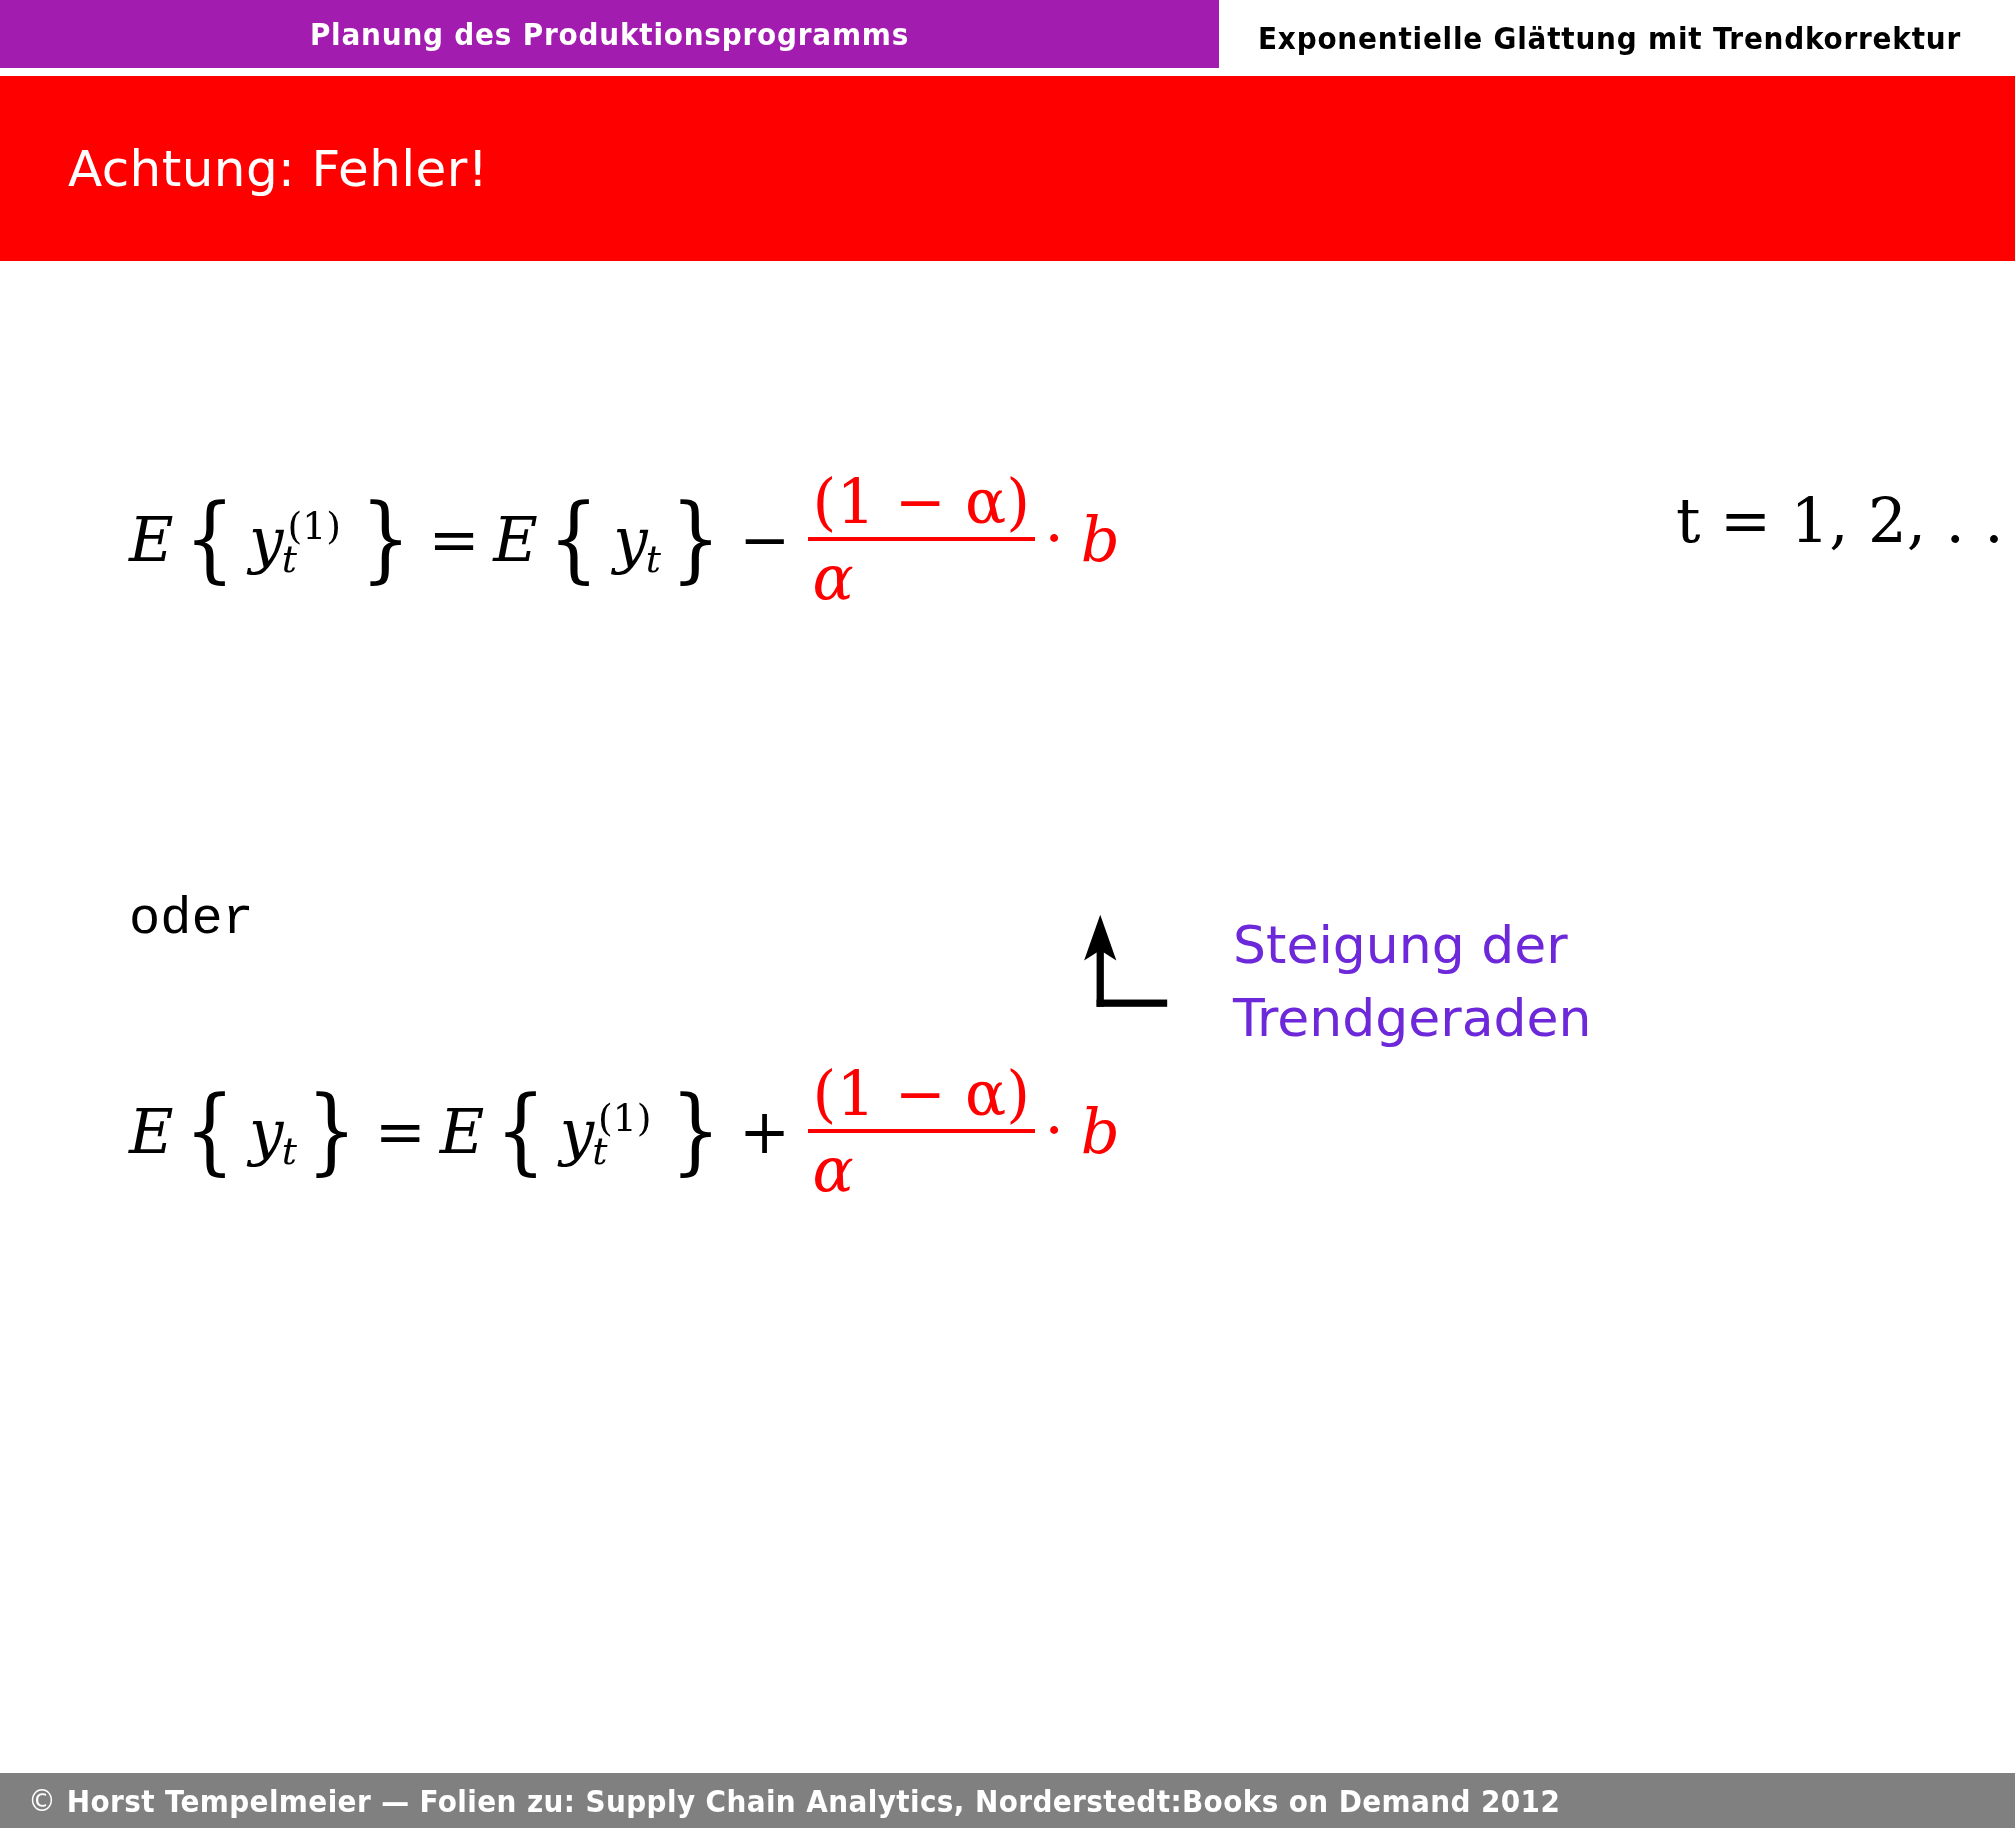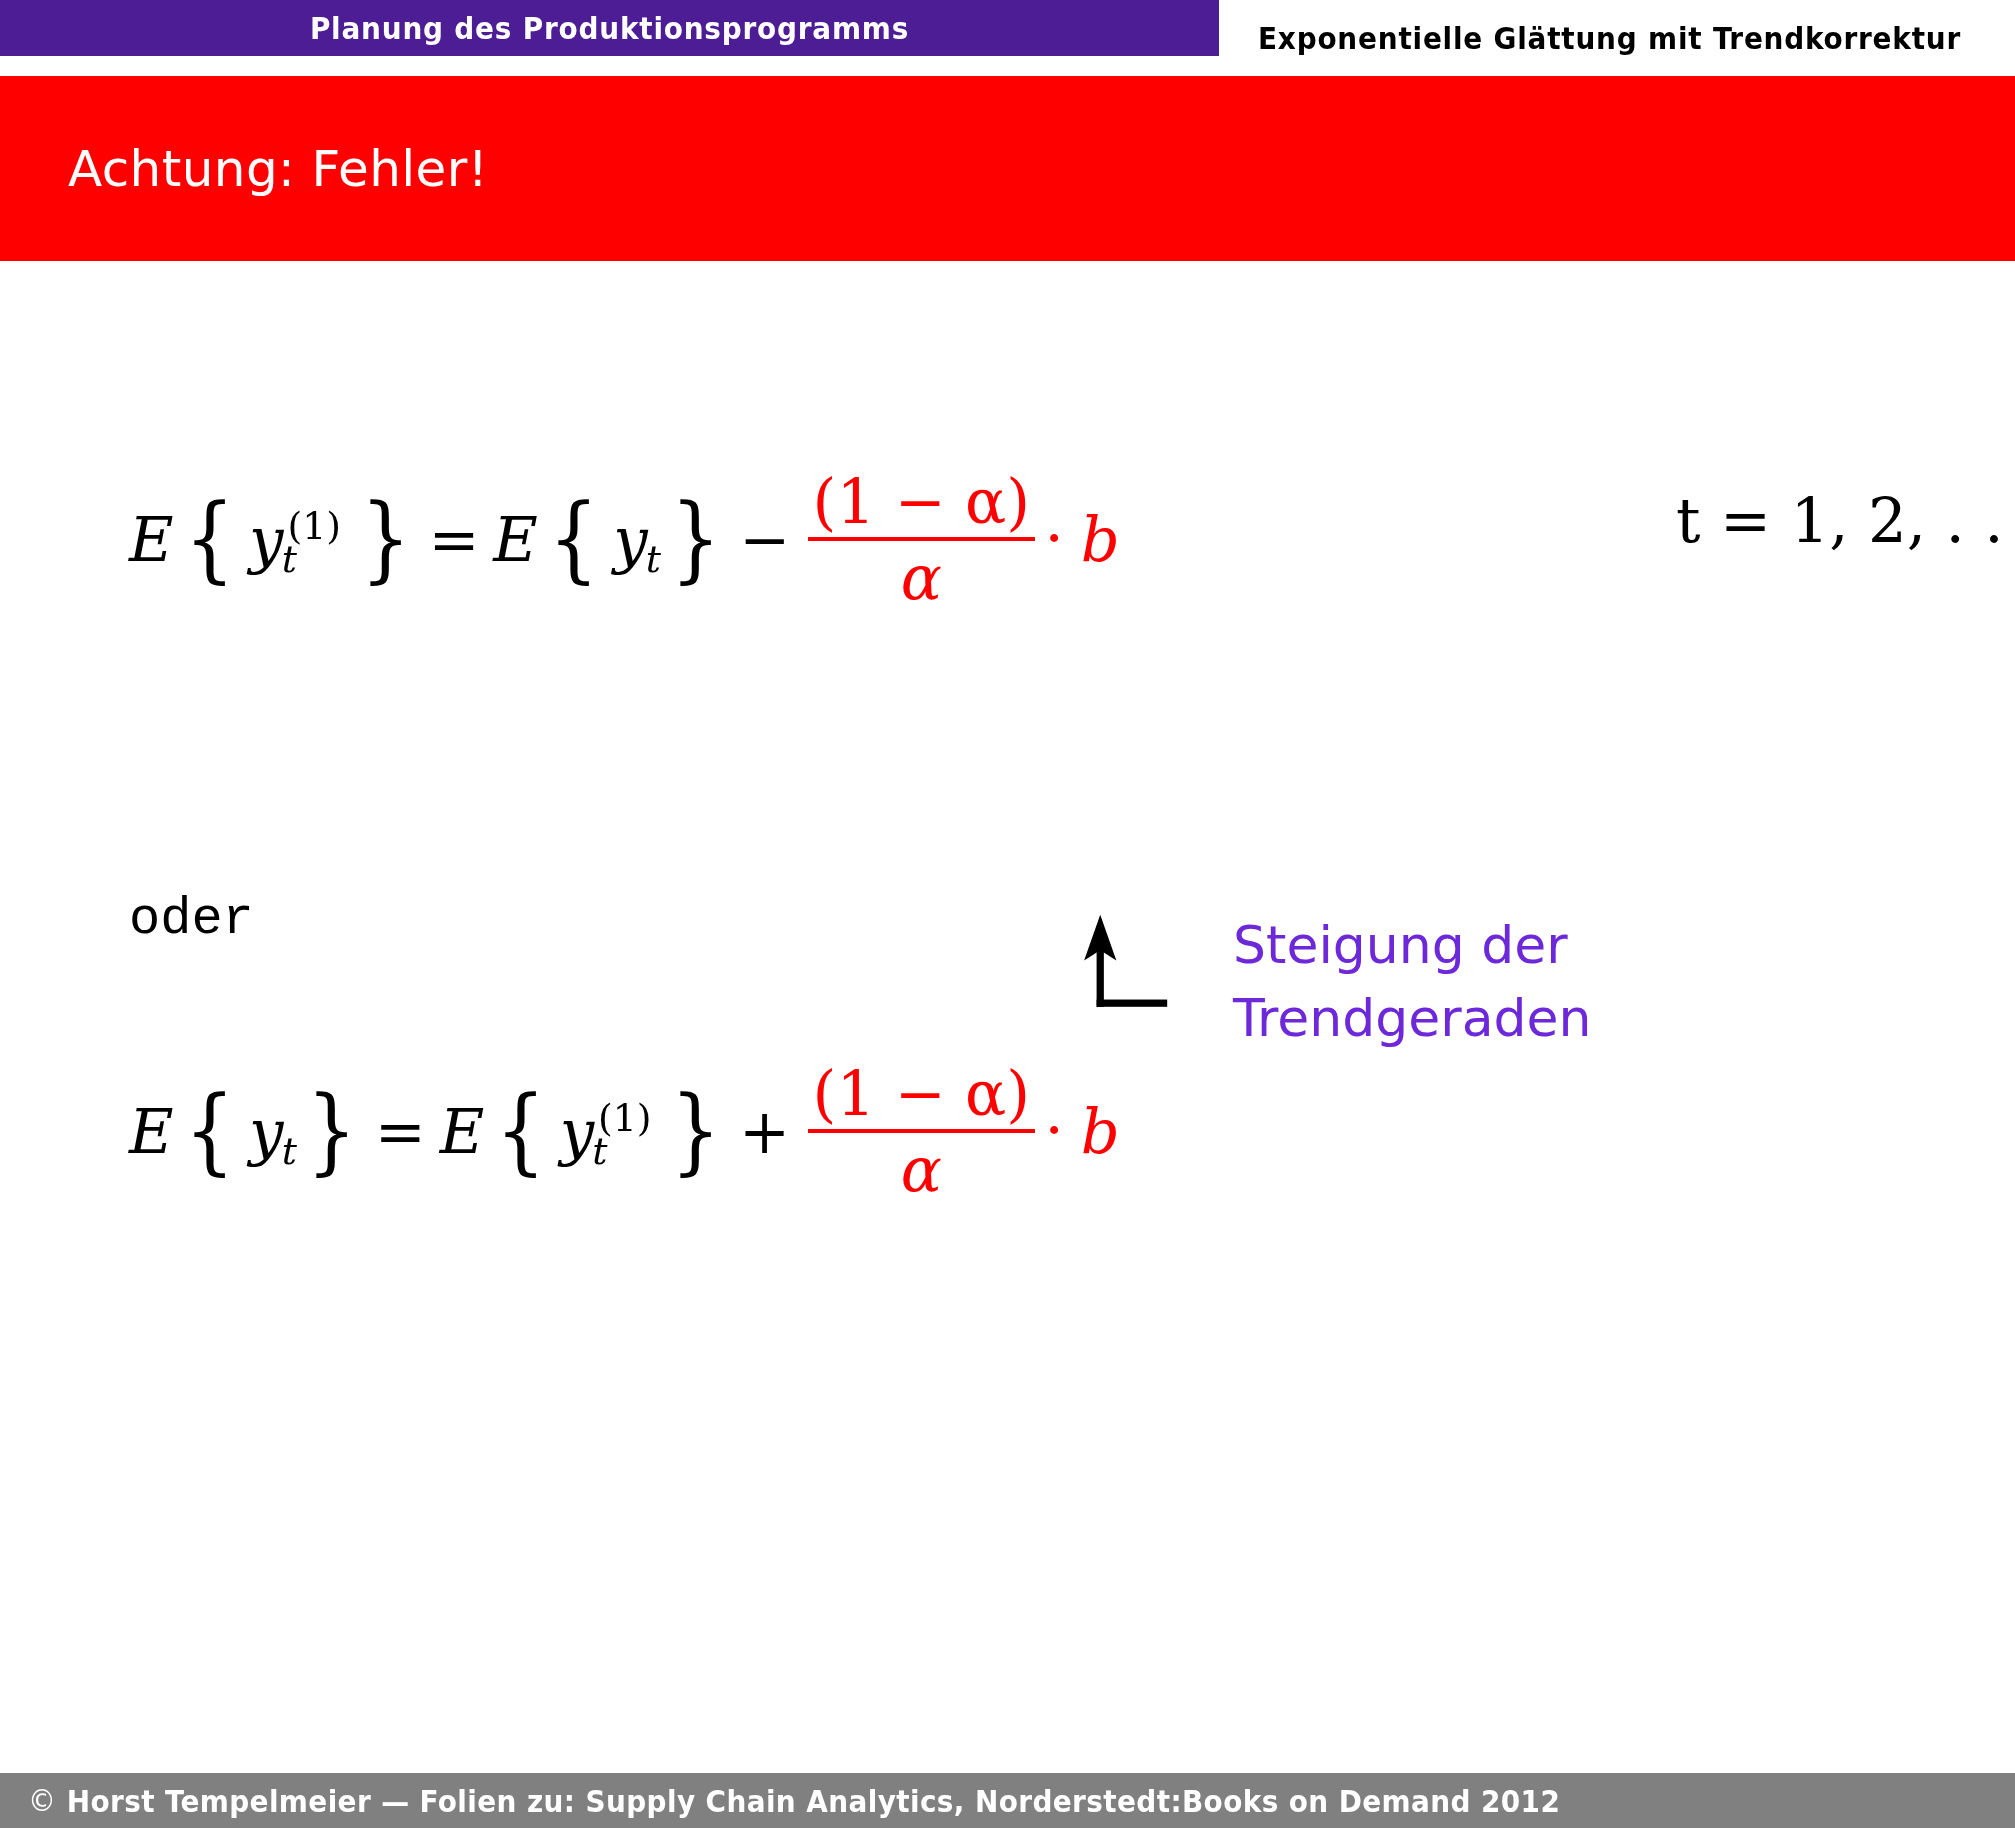--- a/index.html
+++ b/index.html
@@ -20,22 +20,22 @@
     position: absolute;
     left: 0; top: 0;
     width: 2437px;
     height: 76px;
     background: #ffffff;
   }
   .headbar-green {
     position: absolute;
     left: 0; top: 0;
     width: 1219px;
-    height: 56px;
-    background: #4c1d95;
+    height: 68px;
+    background: #a21caf;
     display: flex;
     align-items: center;
     justify-content: center;
   }
   .headbar-white {
     position: absolute;
     left: 1219px; top: 0;
     width: 1219px;
     height: 76px;
     background: #ffffff;
@@ -143,21 +143,20 @@
     font-style: normal;
     position: relative;
     top: -0.58em;
     left: -0.30em;
   }
 
   
   .frac {
     display: inline-flex;
     flex-direction: column;
-    align-items: center;
     vertical-align: middle;
     margin: 0 4px;
     line-height: 1;
   }
   .frac .num {
     padding: 0 4.8px 4.8px 4.8px;
     font-size: 61px;
   }
   .frac .bar {
     width: 100%;

